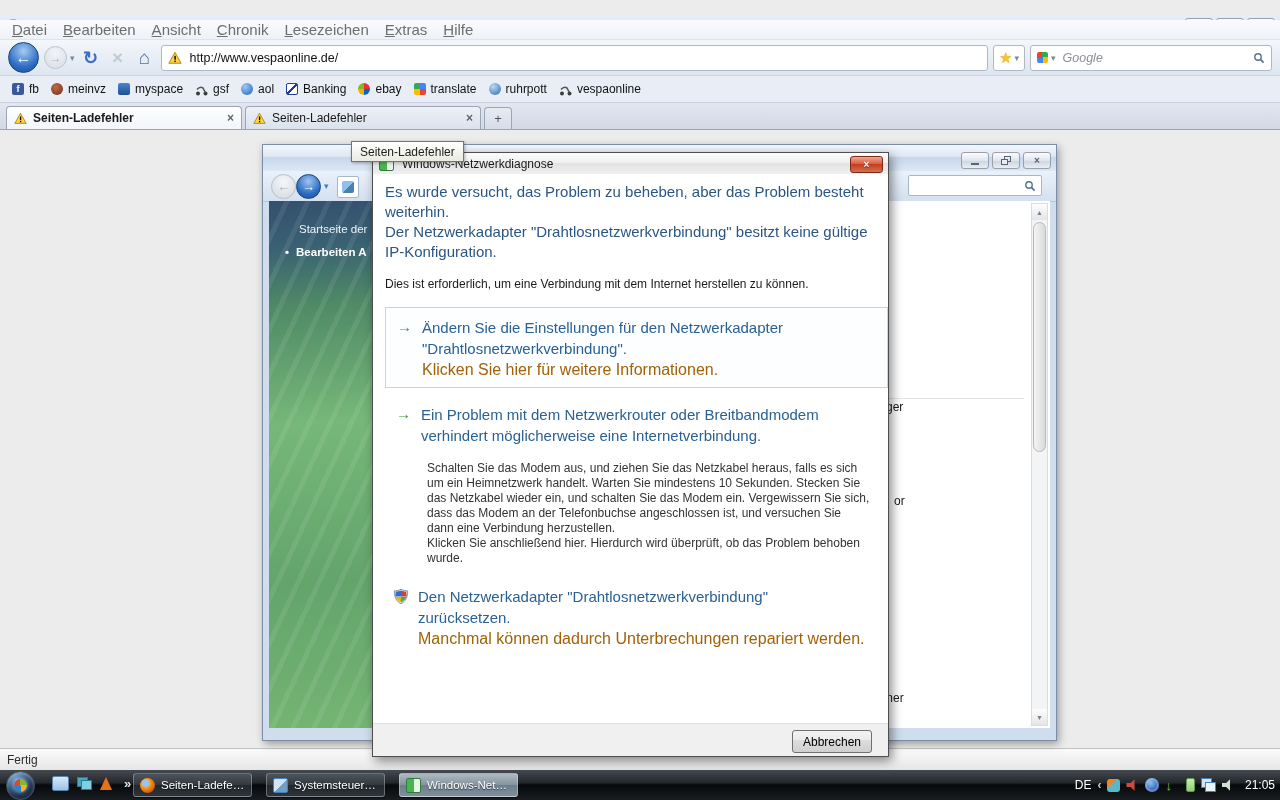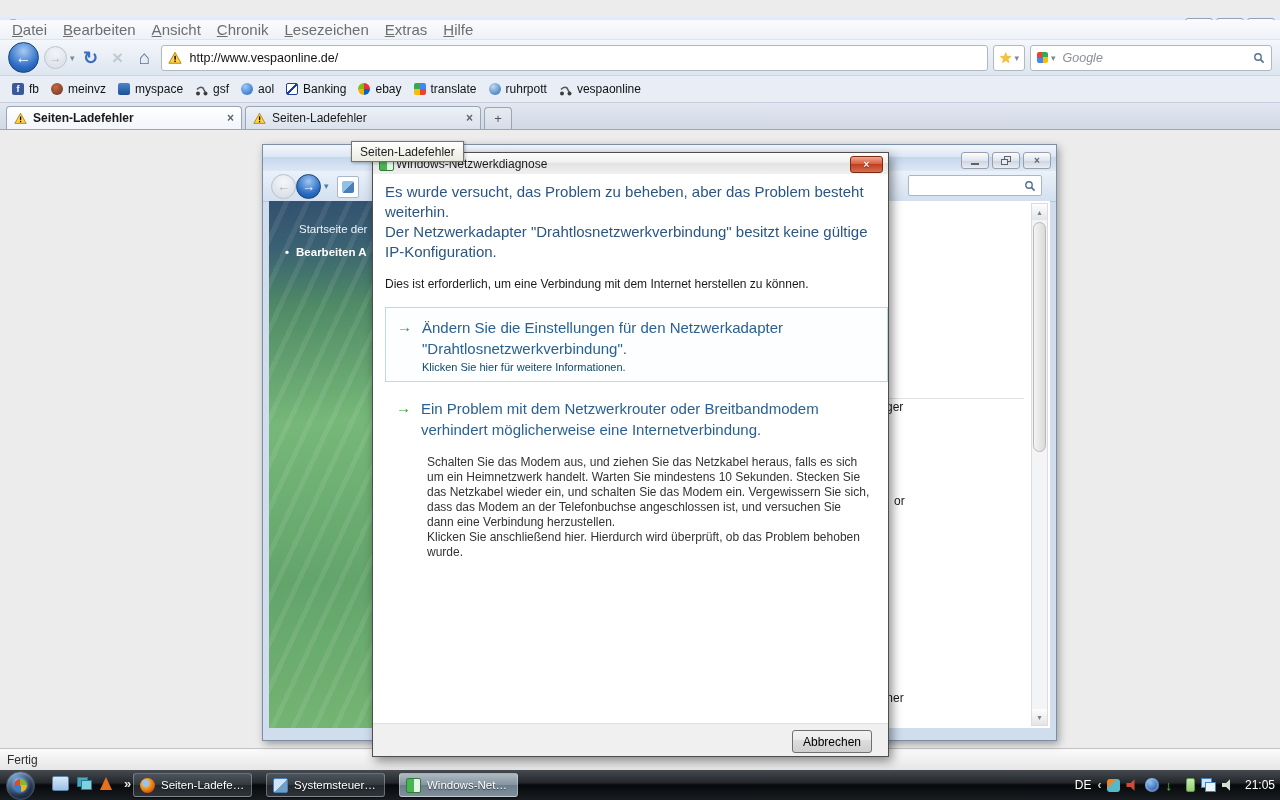--- a/index.html
+++ b/index.html
@@ -108,38 +108,38 @@
   .cp-rule{position:absolute;left:596px;right:26px;top:197px;border-top:1px solid #e3e3e3;}
   .cp-scroll{position:absolute;right:2px;top:2px;bottom:2px;width:17px;background:#f3f4f6;border:1px solid #dcdcdc;box-sizing:border-box;}
   .cp-scroll-btn{position:absolute;left:0;right:0;height:16px;background:linear-gradient(#fdfdfd,#e4e5e8);
                  display:flex;align-items:center;justify-content:center;font-size:7px;color:#7a7f87;}
   .cp-thumb{position:absolute;left:1px;right:1px;top:18px;height:228px;border:1px solid #b9b9b9;border-radius:8px;
             background:linear-gradient(90deg,#f4f4f4,#dadada);}
   
   .dlg{position:absolute;left:372px;top:152px;width:517px;height:605px;background:#fff;border:1px solid #4e4e4e;
        box-shadow:3px 4px 10px rgba(0,0,0,.45);box-sizing:border-box;z-index:40;}
   .dlg-title{position:absolute;left:0;top:0;right:0;height:21px;background:linear-gradient(#fdfdfd,#efefef 48%,#e2e2e2 48%,#f0f0f0);
-             border-bottom:1px solid #cfcfcf;display:flex;align-items:center;padding-left:6px;gap:2px;}
+             border-bottom:1px solid #cfcfcf;display:flex;align-items:center;padding-left:6px;gap:8px;}
   .dlg-ic{width:13px;height:13px;border-radius:2px;border:1px solid #2e7d39;
           background:linear-gradient(90deg,#49b453 55%,#e8f4ea 55%);}
   .dlg-title-text{font-size:12px;color:#1a1a1a;}
   .dlg-close{position:absolute;right:5px;top:3px;width:31px;height:15px;border:1px solid #7e2a12;border-radius:3px;
              background:linear-gradient(#f0a896,#da5f3f 45%,#c03a1d 45%,#d4704e);color:#fff;font-size:10px;font-weight:bold;
              display:flex;align-items:center;justify-content:center;line-height:1;text-shadow:0 1px 1px rgba(0,0,0,.4);}
   .dlg-body{position:absolute;left:0;top:21px;right:0;bottom:32px;background:#fff;padding:8px 0 0 12px;
             overflow:hidden;box-sizing:border-box;}
   .dlg-h{font-size:15px;line-height:20px;color:#2b5684;width:494px;}
   .dlg-note{font-size:12px;color:#1a1a1a;margin-top:15px;}
   .opt{display:flex;gap:9px;align-items:flex-start;}
   .optbox{border:1px solid #bcd9ec;background:#fcfeff;padding:9px 10px 8px 11px;margin-top:16px;}
   .opt2{margin-top:16px;padding-left:11px;}
   .opt3{margin-top:20px;padding-left:8px;}
   .opt-arrow{color:#2f9e2f;font-size:15px;font-weight:bold;width:16px;flex:0 0 auto;line-height:20px;}
   .opt-title{font-size:15px;line-height:21px;color:#2a6194;}
-  .opt-note{font-size:11px;color:#0c4a6e;margin-top:2px;}
+  .opt-note{font-size:16px;color:#a16207;margin-top:2px;}
   .dlg-para{font-size:12px;line-height:15px;color:#333;margin:15px 0 0 42px;width:443px;}
   .dlg-footer{position:absolute;left:0;bottom:0;right:0;height:32px;background:#f0f0f0;border-top:1px solid #dfdfdf;}
   .btn{position:absolute;right:16px;top:6px;width:78px;height:21px;border:1px solid #707070;border-radius:3px;
        background:linear-gradient(#f2f2f2,#ebebeb 45%,#dddddd 45%,#cfcfcf);font-size:12px;color:#000;
        display:flex;align-items:center;justify-content:center;}
   
   .tooltip{position:absolute;left:351px;top:141px;height:19px;padding:0 8px;background:linear-gradient(#ffffff,#ebebe0);
            border:1px solid #75756b;font-size:12px;color:#222;display:flex;align-items:center;z-index:60;
            box-shadow:1px 1px 3px rgba(0,0,0,.3);}
   
@@ -416,20 +416,29 @@
         </span>
       </div>
 
       <div class="opt opt2">
         <span class="opt-arrow">→</span>
         <span class="opt-title" style="width:440px;">Ein Problem mit dem Netzwerkrouter oder Breitbandmodem verhindert möglicherweise eine Internetverbindung.</span>
       </div>
       <div class="dlg-para">Schalten Sie das Modem aus, und ziehen Sie das Netzkabel heraus, falls es sich um ein Heimnetzwerk handelt. Warten Sie mindestens 10 Sekunden. Stecken Sie das Netzkabel wieder ein, und schalten Sie das Modem ein. Vergewissern Sie sich, dass das Modem an der Telefonbuchse angeschlossen ist, und versuchen Sie dann eine Verbindung herzustellen.</div>
       <div class="dlg-para" style="margin-top:0;">Klicken Sie anschließend hier. Hierdurch wird überprüft, ob das Problem behoben wurde.</div>
 
+      <div class="opt opt3">
+        <svg width="16" height="17" viewBox="0 0 16 16" style="flex:0 0 auto;margin-top:2px;">
+            <use href="#shield"></use>
+          </svg>
+        <span>
+          <div class="opt-title" style="width:420px;">Den Netzwerkadapter "Drahtlosnetzwerkverbindung" zurücksetzen.</div>
+          <div class="opt-note">Manchmal können dadurch Unterbrechungen repariert werden.</div>
+        </span>
+      </div>
     </div>
     <div class="dlg-footer">
       <span class="btn">Abbrechen</span>
     </div>
   </div>
 
   <div class="tooltip">Seiten-Ladefehler</div>
 
   <div class="taskbar">
     <span class="orb">

